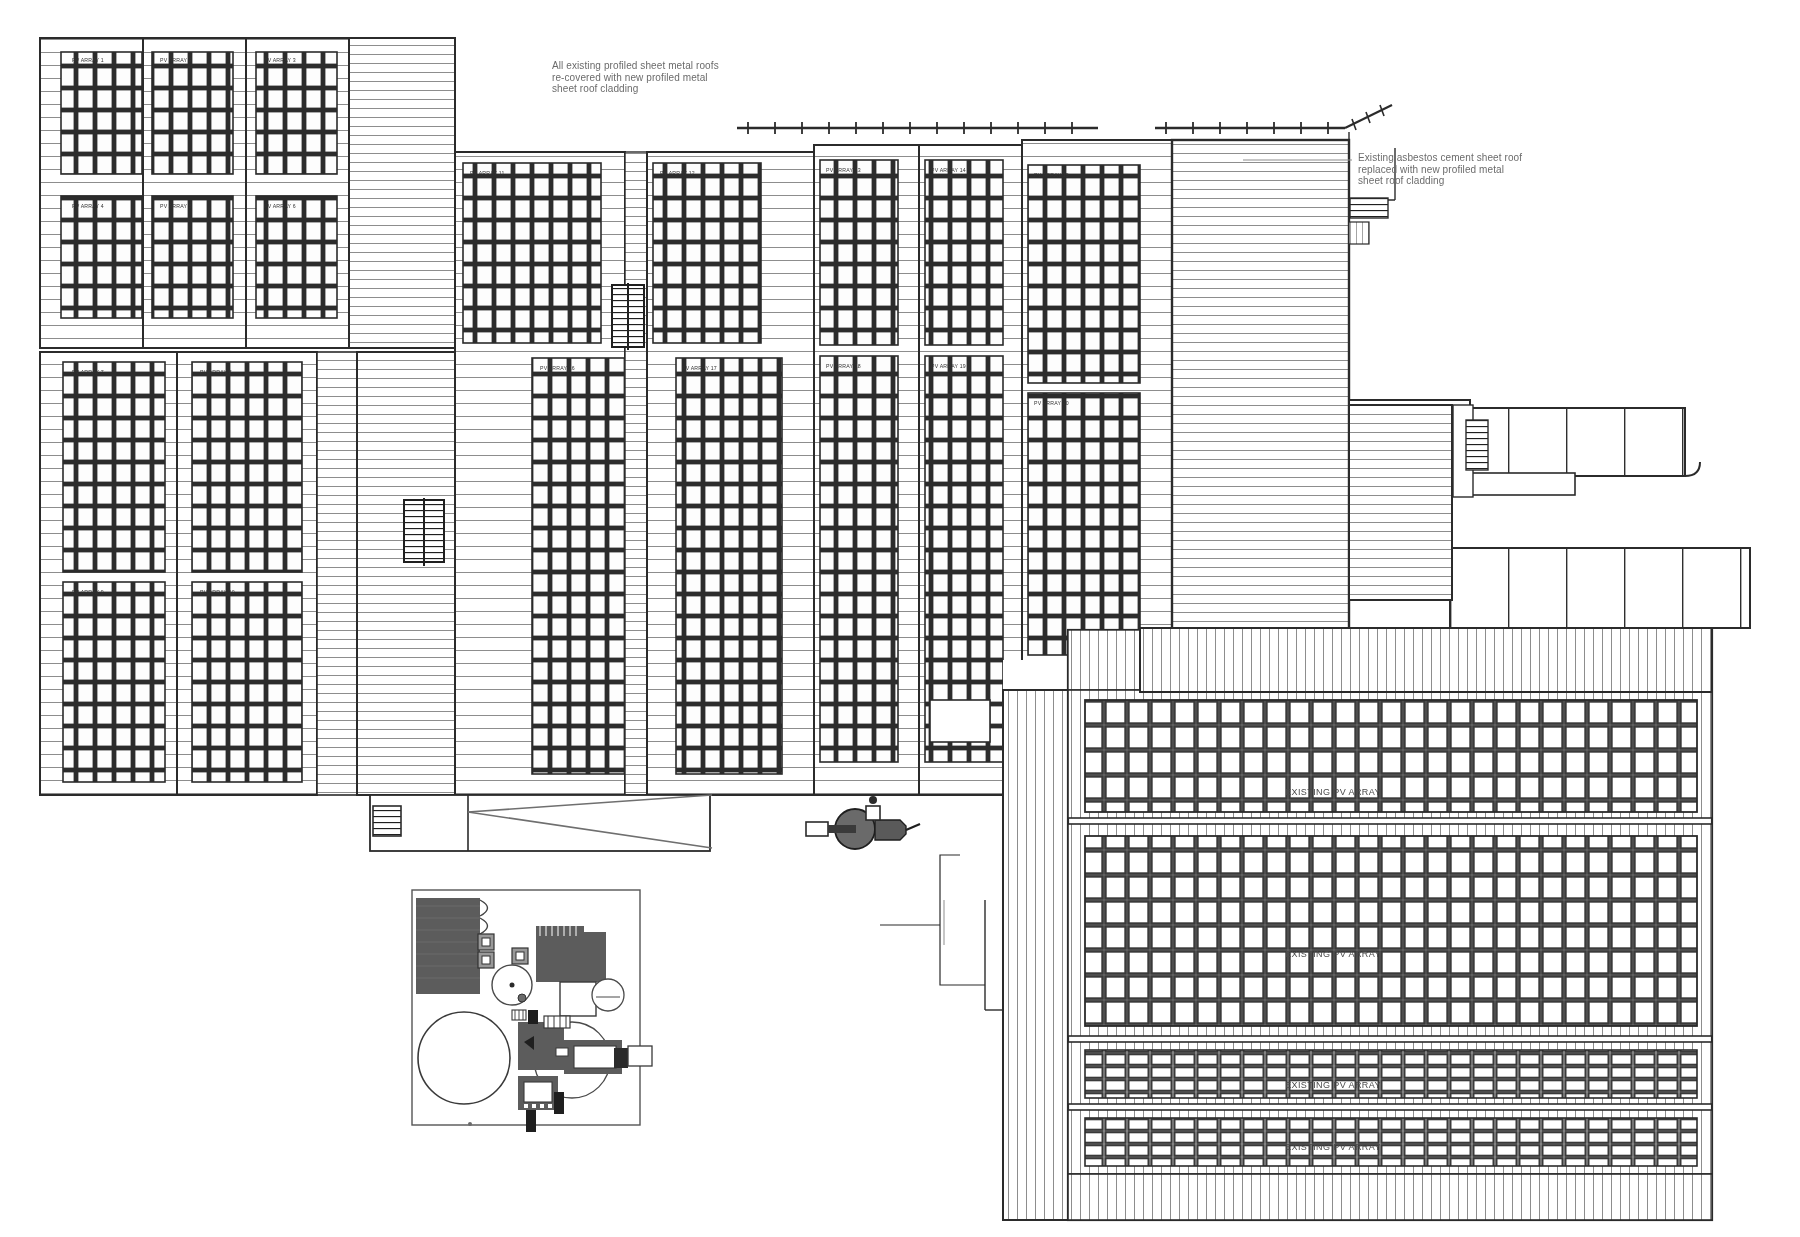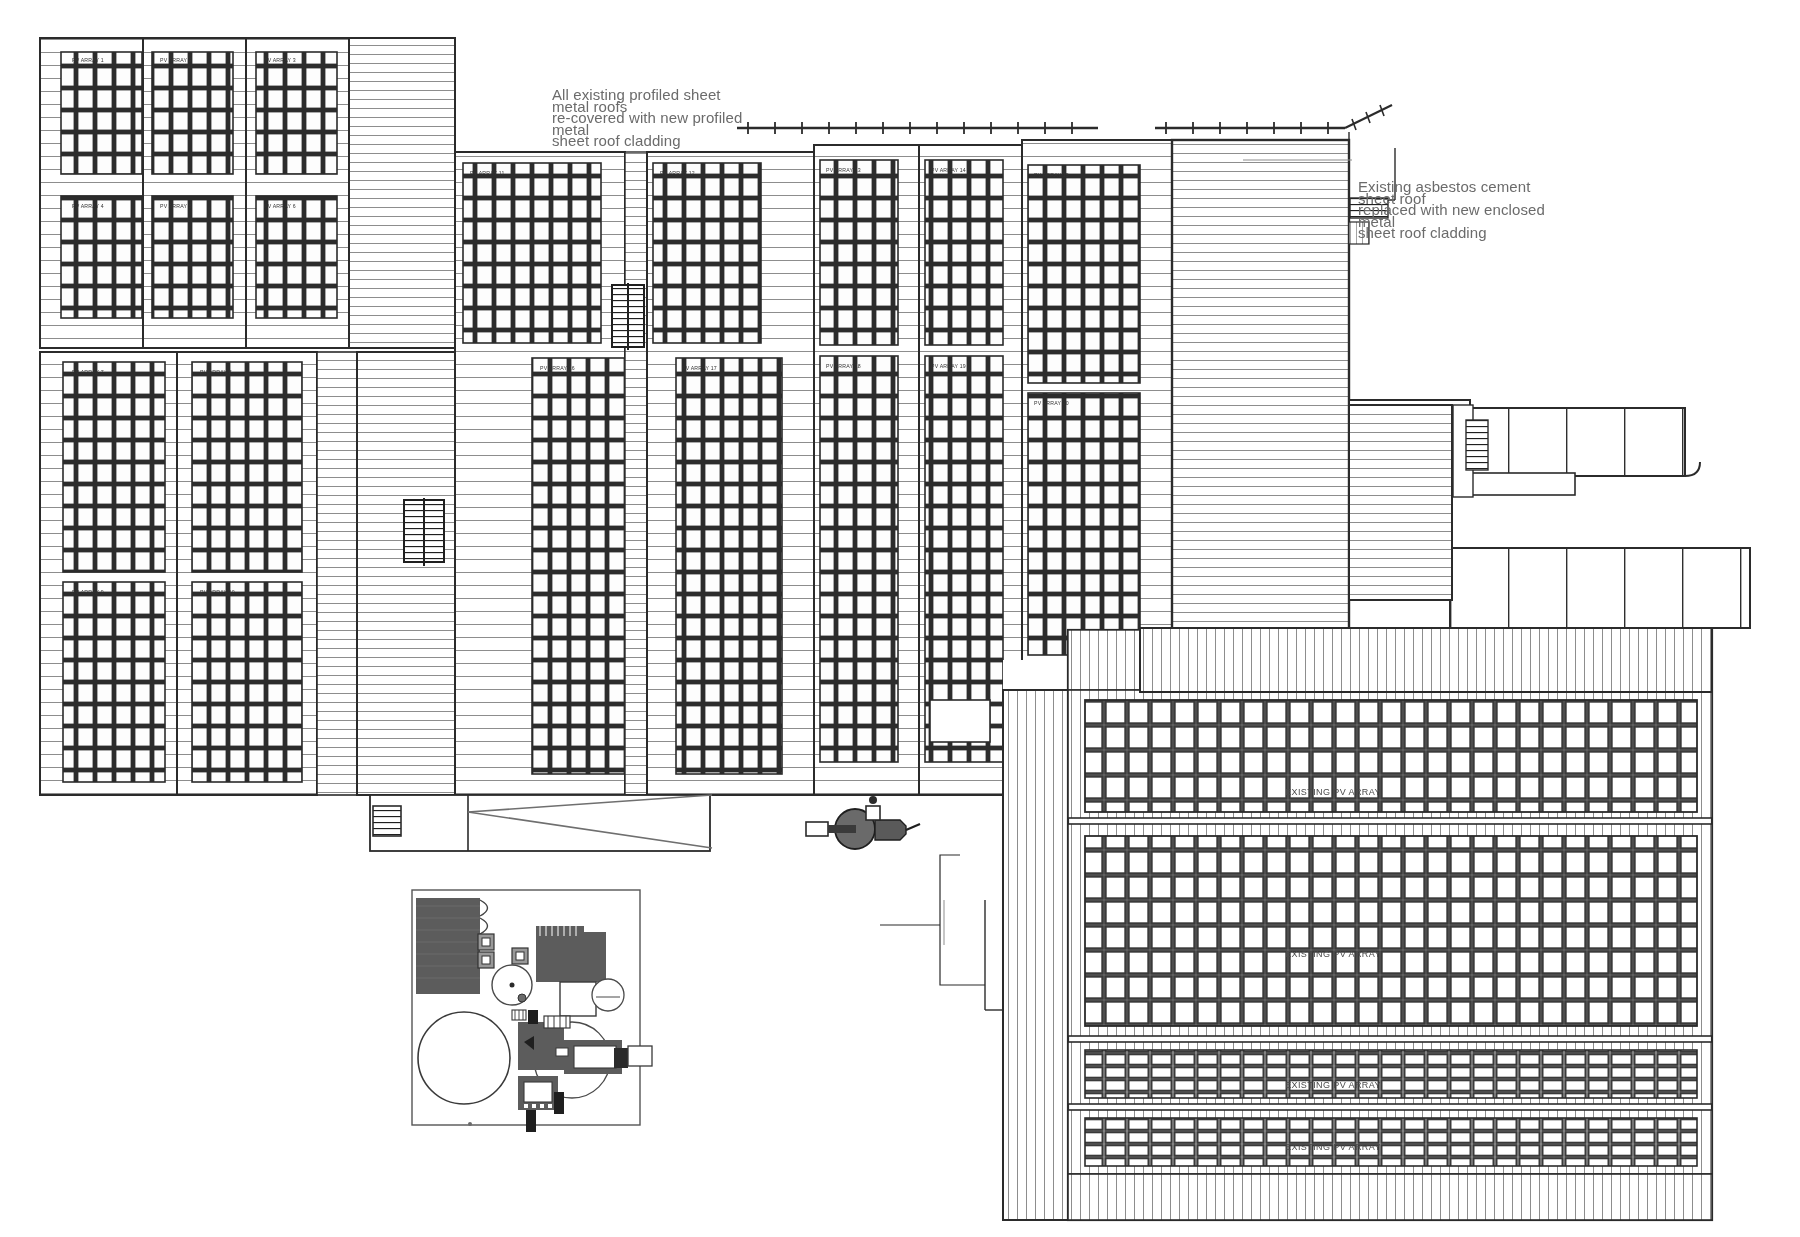--- a/index.html
+++ b/index.html
@@ -3,26 +3,25 @@
 <meta charset="utf-8">
 <title>Roof Plan</title>
 <style>
   html,body{margin:0;padding:0;background:#ffffff;}
   body{font-family:"Liberation Sans",sans-serif;}
   #sheet{position:relative;width:1800px;height:1237px;background:#ffffff;overflow:hidden;}
   #sheet svg{display:block;}
   .note{
     position:absolute;
     font-family:"Liberation Sans",sans-serif;
-    font-size:15px;
+    font-size:10px;
     line-height:11.5px;
     color:#6b6b6b;
     white-space:pre-line;
     letter-spacing:.1px;
-    margin-top:29px;
   }
   .pvlabel{
     font-family:"Liberation Sans",sans-serif;
     font-size:9px;
     fill:#4a4a4a;
     letter-spacing:.4px;
   }
   .pvlabel-sm{
     font-family:"Liberation Sans",sans-serif;
     font-size:5.2px;
@@ -419,17 +418,17 @@
     <text class="pvlabel-sm" x="931" y="368">PV ARRAY 19</text>
     <text class="pvlabel-sm" x="1034" y="405">PV ARRAY 20</text>
   </g>
 </svg>
 
 <div class="note" style="left:552px; top:60px; width:200px;">All existing profiled sheet metal roofs
 re-covered with new profiled metal
 sheet roof cladding</div>
 
 <div class="note" style="left:1358px; top:152px; width:210px;">Existing asbestos cement sheet roof
-replaced with new enclosed metal
+replaced with new profiled metal
 sheet roof cladding</div>
 
 
 </div>
 
 </body></html>

